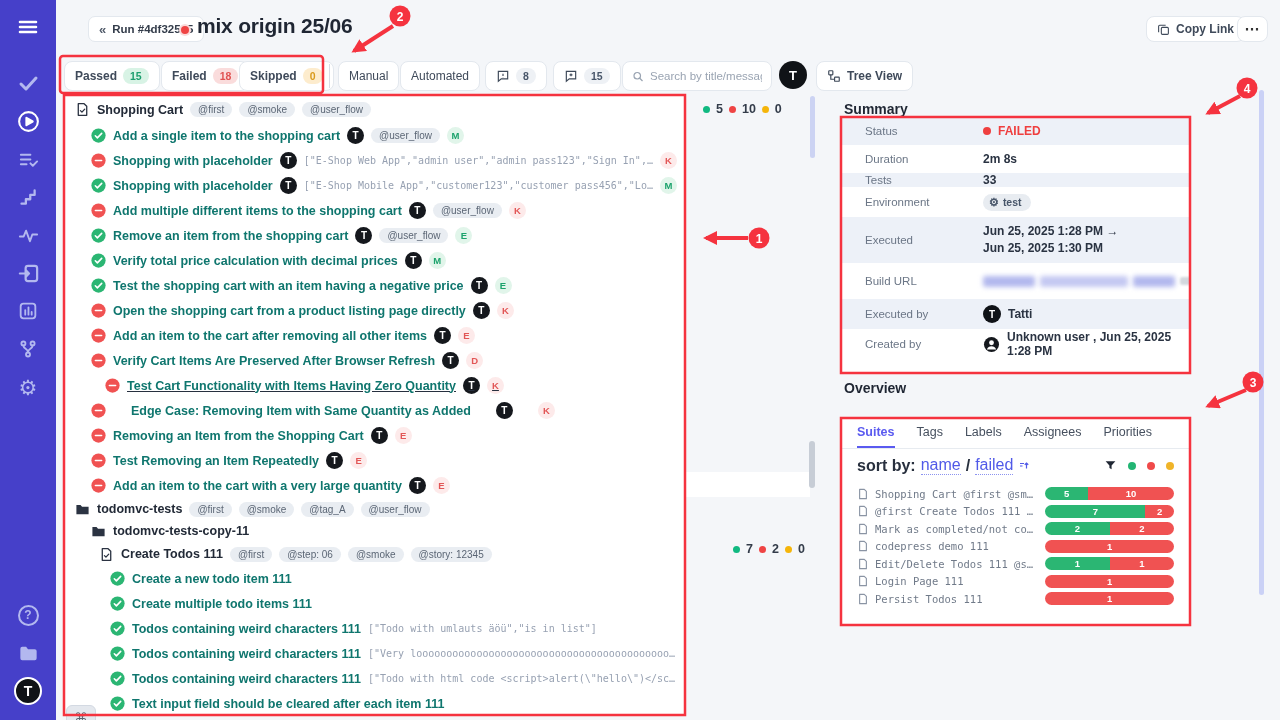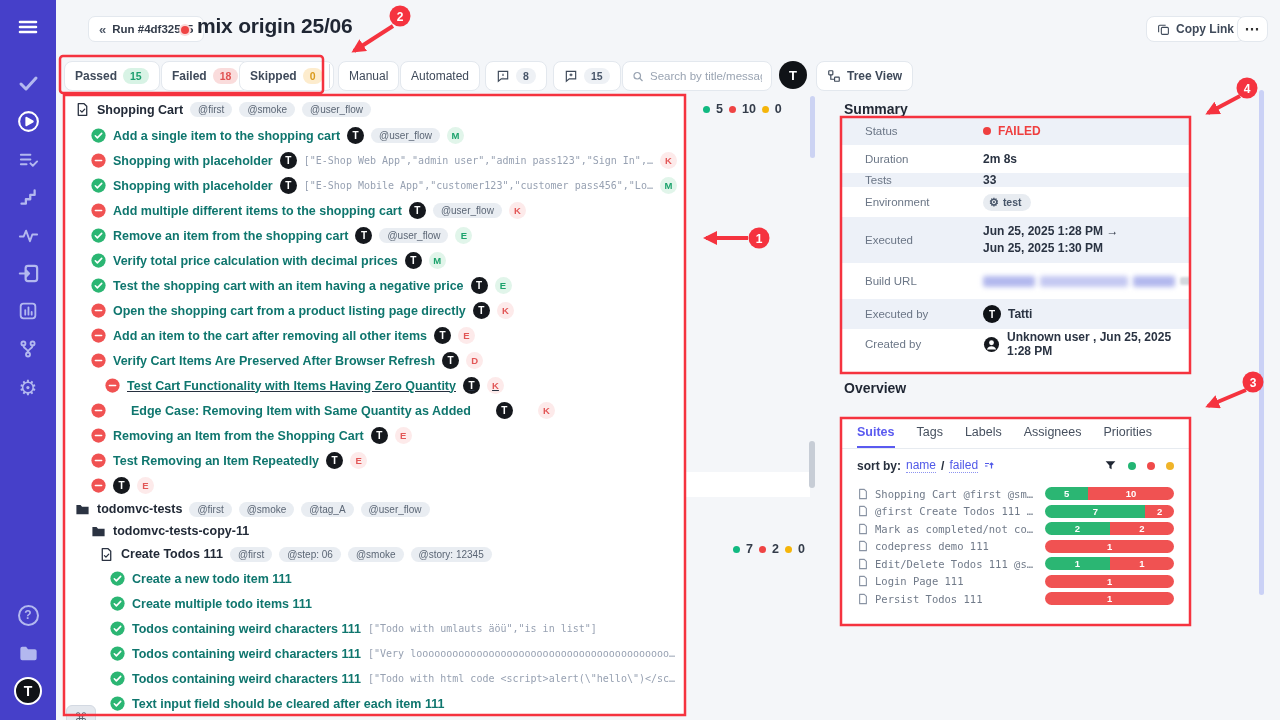--- a/index.html
+++ b/index.html
@@ -90,21 +90,21 @@
   .blur.b1 { width:52px; background:#b2b8ee; }
   .blur.b2 { width:88px; background:#c4c8f2; }
   .blur.b3 { width:42px; background:#b2b8ee; }
   .blur.gray { width:16px; height:8px; background:#d3d8de; filter:blur(1px); }
   .anon-ic { width:17px; height:17px; }
 
   #overview-card { position:absolute; left:841px; top:418px; width:349px; height:207px; background:#fff; overflow:hidden; }
   #ov-tabs { display:flex; gap:22px; padding:0 16px; height:31px; align-items:flex-end; border-bottom:1px solid #e7ebf0; }
   .ov-tab { font-size:12.5px; color:#46505f; cursor:pointer; height:31px; display:flex; align-items:center; border-bottom:2px solid transparent; }
   .ov-tab.active { color:#5a5af0; font-weight:700; border-bottom-color:#5a5af0; }
-  #sort-row { display:flex; align-items:center; gap:5px; padding:0 16px; height:33px; font-size:12px; }
+  #sort-row { display:flex; align-items:center; gap:5px; padding:0 16px; height:33px; font-size:16px; }
   #sort-row .sb-label { font-weight:700; color:#28303e; }
   .sort-link { color:#5059e8; border-bottom:1px dotted #8c93f0; cursor:pointer; }
   #sort-icons { margin-left:auto; display:flex; align-items:center; gap:11px; }
   .mini-dot { width:8px; height:8px; border-radius:50%; }
   .suite-line { display:flex; align-items:center; gap:6px; height:17.5px; padding:0 16px 0 16px; cursor:pointer; }
   .suite-name { font-family:"DejaVu Sans Mono", monospace; font-size:10.5px; color:#707a89; white-space:nowrap; overflow:hidden; text-overflow:ellipsis; width:176px; }
   .bar { margin-left:auto; width:138px; height:13px; border-radius:7px; overflow:hidden; display:flex; }
   .seg { display:flex; align-items:center; justify-content:center; color:#fff; font-size:9.5px; font-weight:700; }
   .seg.p { background:#2bb673; } .seg.f { background:#f05252; }
 
@@ -431,20 +431,21 @@
         <span class="tchip">T</span>
         <span class="abadge failed">E</span>
       </div>
       <div class="trow test selected" style="padding-left: 26px;">
         <span class="ricon">
           <svg width="15" height="15" viewBox="0 0 16 16">
             <circle cx="8" cy="8" r="7.6" fill="#f05252"></circle>
             <path d="M4.7 8h6.6" stroke="#fff" stroke-width="1.7" stroke-linecap="round"></path>
           </svg>
         </span>
+        <span class="rtitle">Add an item to the cart with a very large quantity</span>
         <span class="tchip">T</span>
         <span class="abadge failed">E</span>
       </div>
       <div class="trow folder" style="padding-left: 10px;">
         <span class="ricon">
           <svg width="15" height="15" viewBox="0 0 16 16">
             <path d="M1.5 3.2h4.4l1.6 1.9h7v8H1.5z" fill="#2b3342"></path>
           </svg>
         </span>
         <span class="rtitle">todomvc-tests</span>

